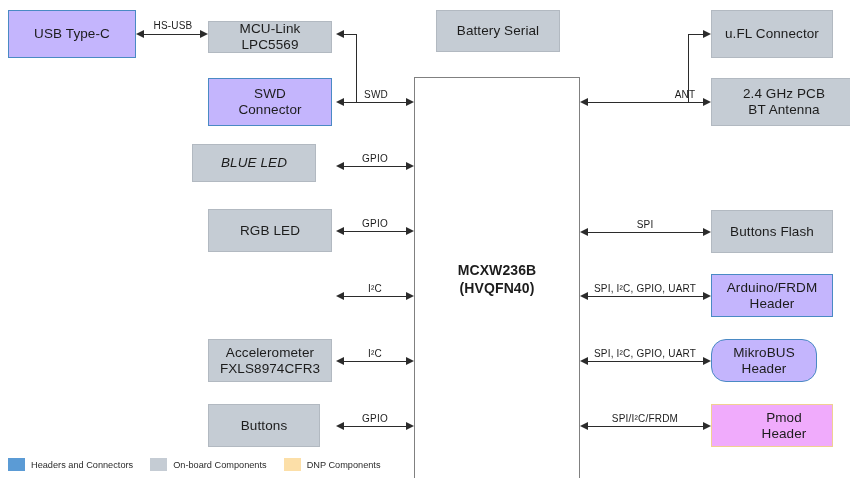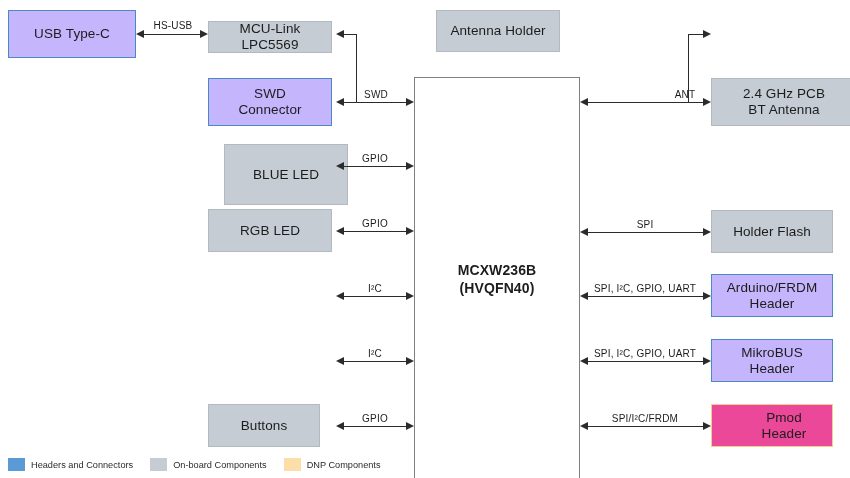--- a/index.html
+++ b/index.html
@@ -27,21 +27,21 @@
     text-align: center;
     line-height: 1.18;
     color: #1c1c1c;
     font-size: 13.5px;
     border: 1px solid #b7bcc2;
     white-space: pre-line;
     letter-spacing: 0.1px;
   }
   .blk.blue   { background: #c4b5fd; border-color: #4a8ac4; }
   .blk.gray   { background: #C5CCD4; border-color: #b2b9c1; }
-  .blk.orange { background: #ec4899; border-color: #f0d092; padding-left: 24px; }
+  .blk.orange { background: #f0abfc; border-color: #f0d092; padding-left: 24px; }
   .blk.white  { background: #ffffff; border-color: #808080; }
 
   .mcu {
     font-weight: bold;
     font-size: 14px;
     line-height: 1.3;
   }
 
   
   .hline {
@@ -96,43 +96,46 @@
 <div id="diagram">
 
   <div class="blk blue" style="left:8px;  top:10px;  width:128px; height:48px;">USB Type-C</div>
 
   <div class="blk gray" style="left:208px; top:21px;  width:124px; height:32px;">MCU-Link
 LPC5569</div>
 
   <div class="blk blue" style="left:208px; top:78px;  width:124px; height:48px;">SWD
 Connector</div>
 
-  <div class="blk gray" style="left:224px; top:144px; width:124px; height:61px;">BLUE LED</div>
+  <div class="blk gray" style="left:192px; top:144px; width:124px; height:38px;font-style:italic;">BLUE LED</div>
 
   <div class="blk gray" style="left:208px; top:209px; width:124px; height:43px;">RGB LED</div>
 
 
+  <div class="blk gray" style="left:208px; top:339px; width:124px; height:43px;">Accelerometer
+FXLS8974CFR3</div>
 
   <div class="blk gray" style="left:208px; top:404px; width:112px; height:43px;">Buttons</div>
 
-  <div class="blk gray" style="left:436px; top:10px;  width:124px; height:42px;">Antenna Holder</div>
+  <div class="blk gray" style="left:436px; top:10px;  width:124px; height:42px;">Battery Serial</div>
 
   <div class="blk white mcu" style="left:414px; top:77px; width:166px; height:404px;">MCXW236B
 (HVQFN40)</div>
 
+  <div class="blk gray" style="left:711px; top:10px;  width:122px; height:48px;">u.FL Connector</div>
 
   <div class="blk gray" style="left:711px; top:78px;  width:146px; height:48px;">2.4 GHz PCB
 BT Antenna</div>
 
-  <div class="blk gray" style="left:711px; top:210px; width:122px; height:43px;">Holder Flash</div>
+  <div class="blk gray" style="left:711px; top:210px; width:122px; height:43px;">Buttons Flash</div>
 
   <div class="blk blue" style="left:711px; top:274px; width:122px; height:43px;">Arduino/FRDM
 Header</div>
 
-  <div class="blk blue" style="left:711px; top:339px; width:122px; height:43px;">MikroBUS
+  <div class="blk blue" style="left:711px; top:339px; width:106px; height:43px;border-radius:15px;">MikroBUS
 Header</div>
 
   <div class="blk orange" style="left:711px; top:404px; width:122px; height:43px;">Pmod
 Header</div>
 
   <div class="hline" style="left:144px; top:34px; width:58px;"></div>
   <div class="arrow left" style="left:136px; top:29.5px;"></div>
   <div class="arrow right" style="left:200px; top:29.5px;"></div>
   <div class="lbl" style="left:173px; top:20px;">HS-USB</div>
 

